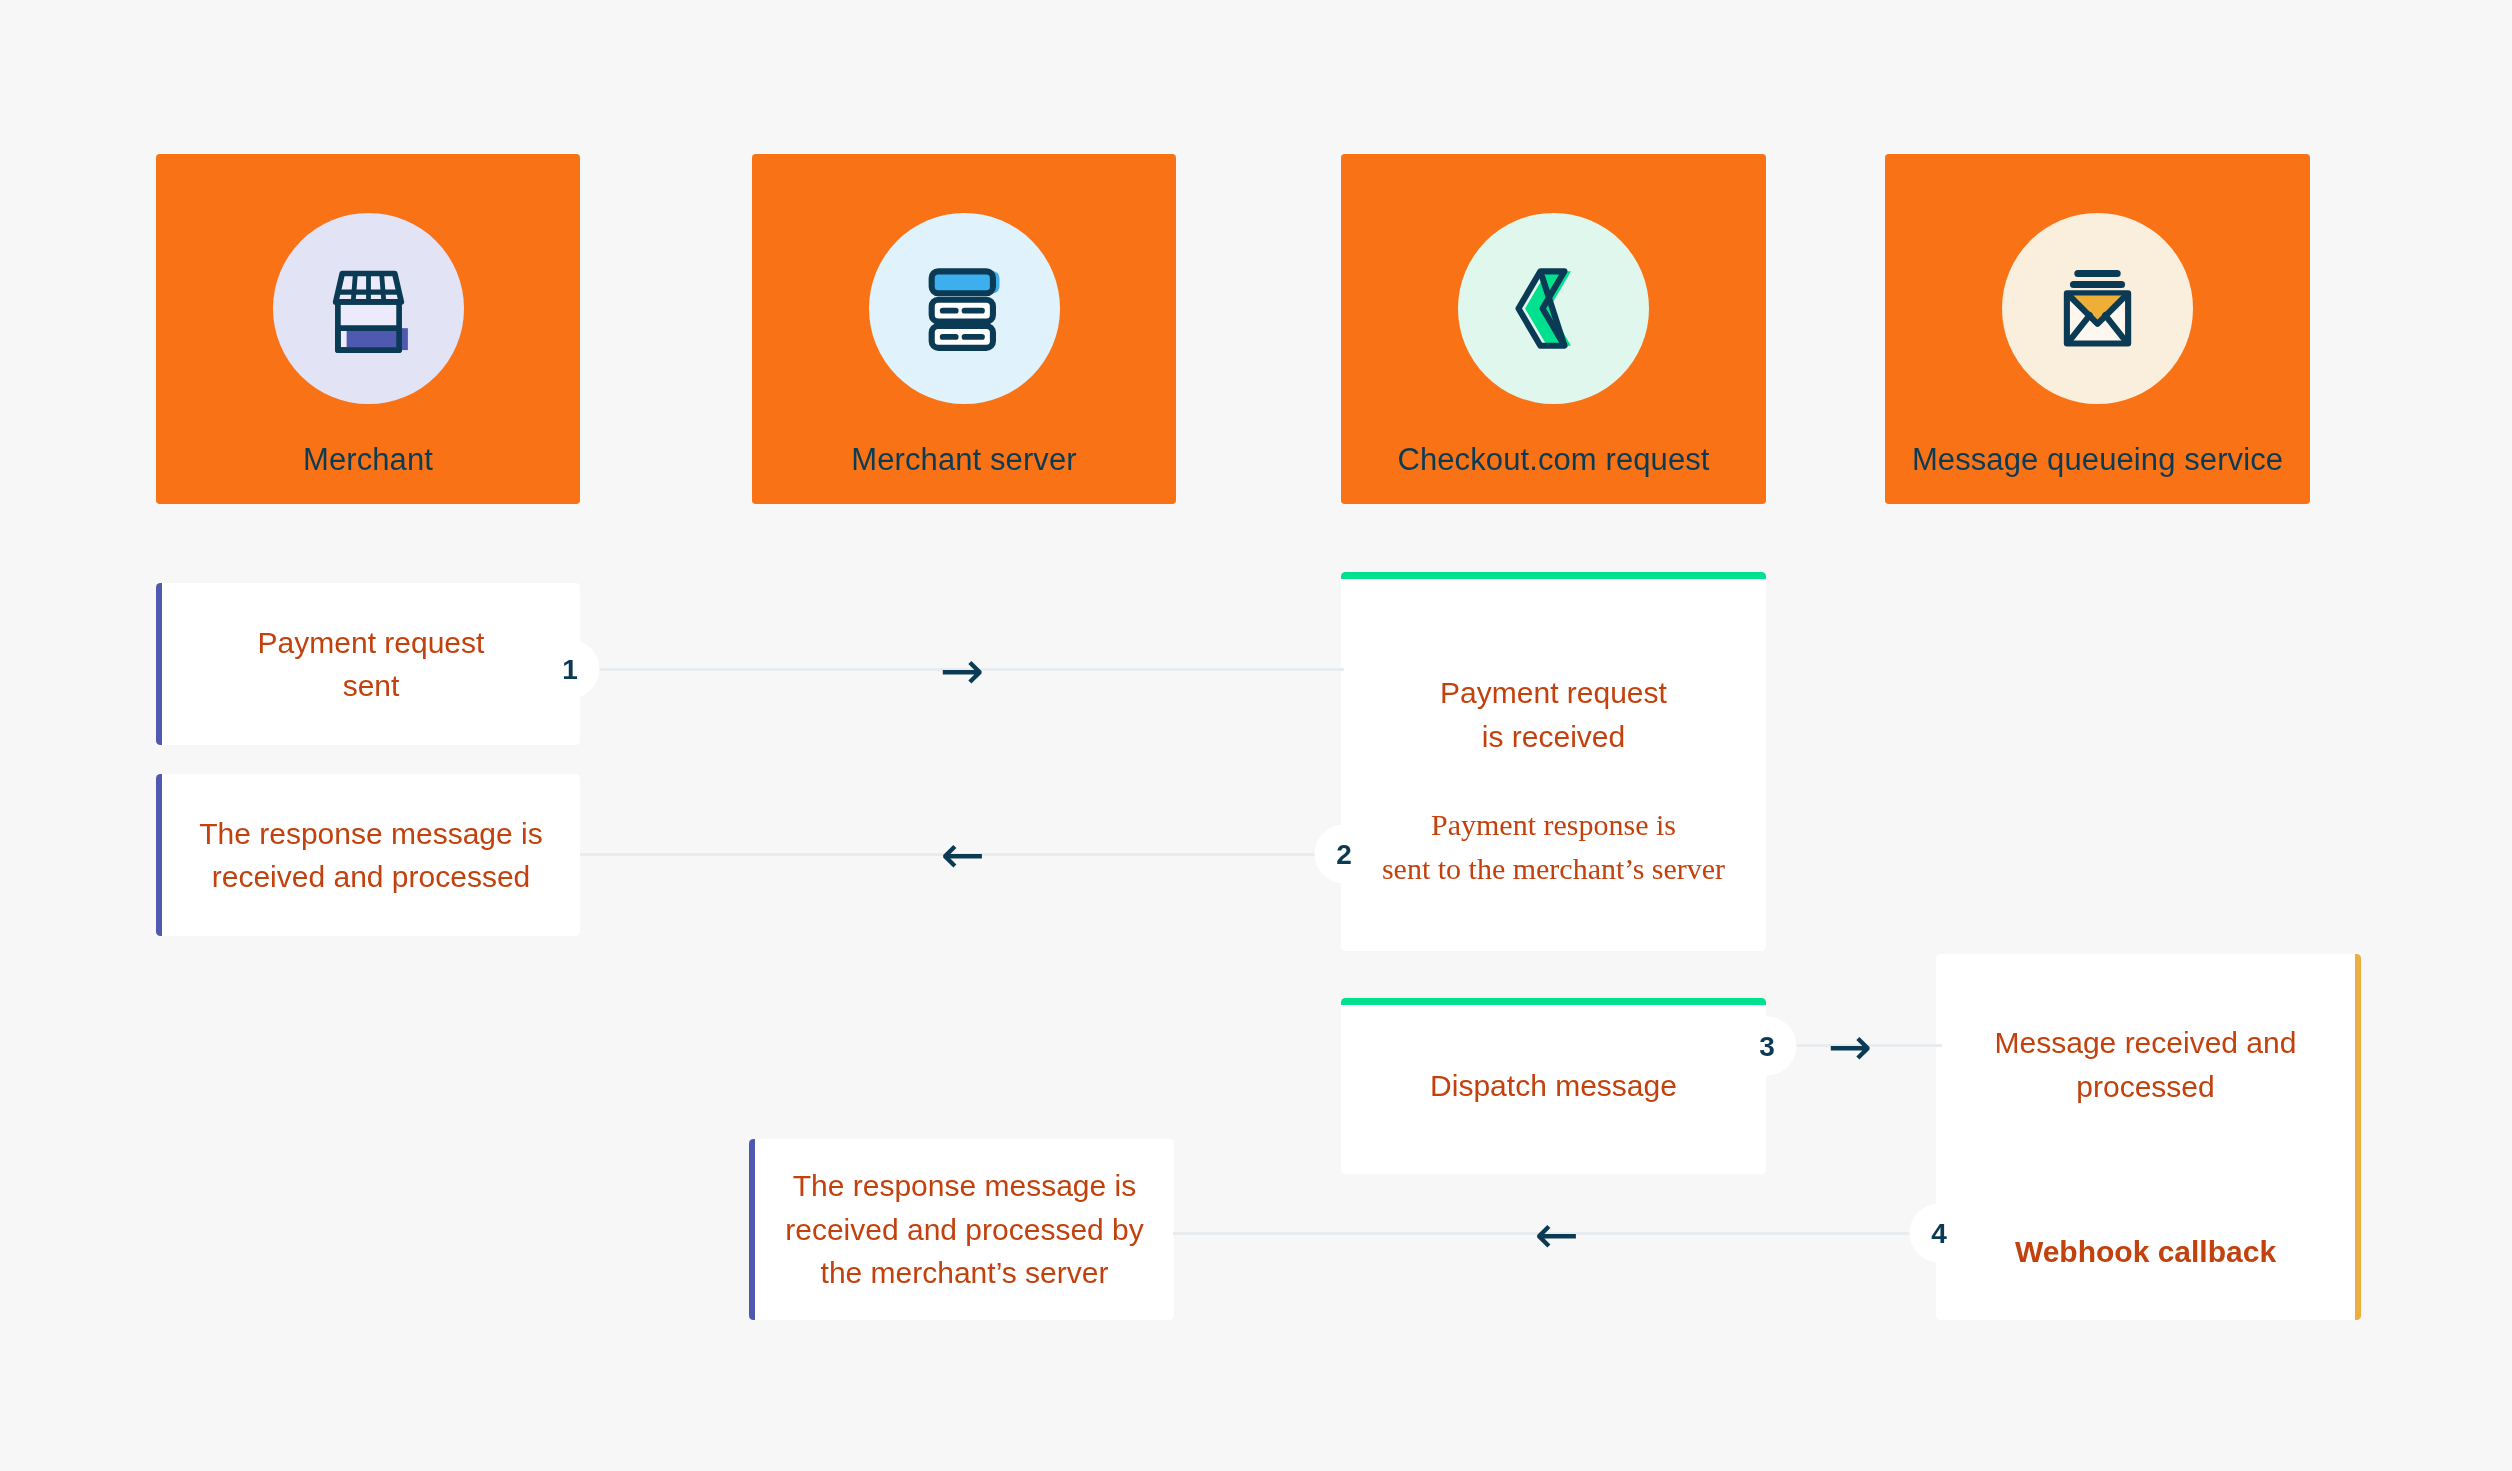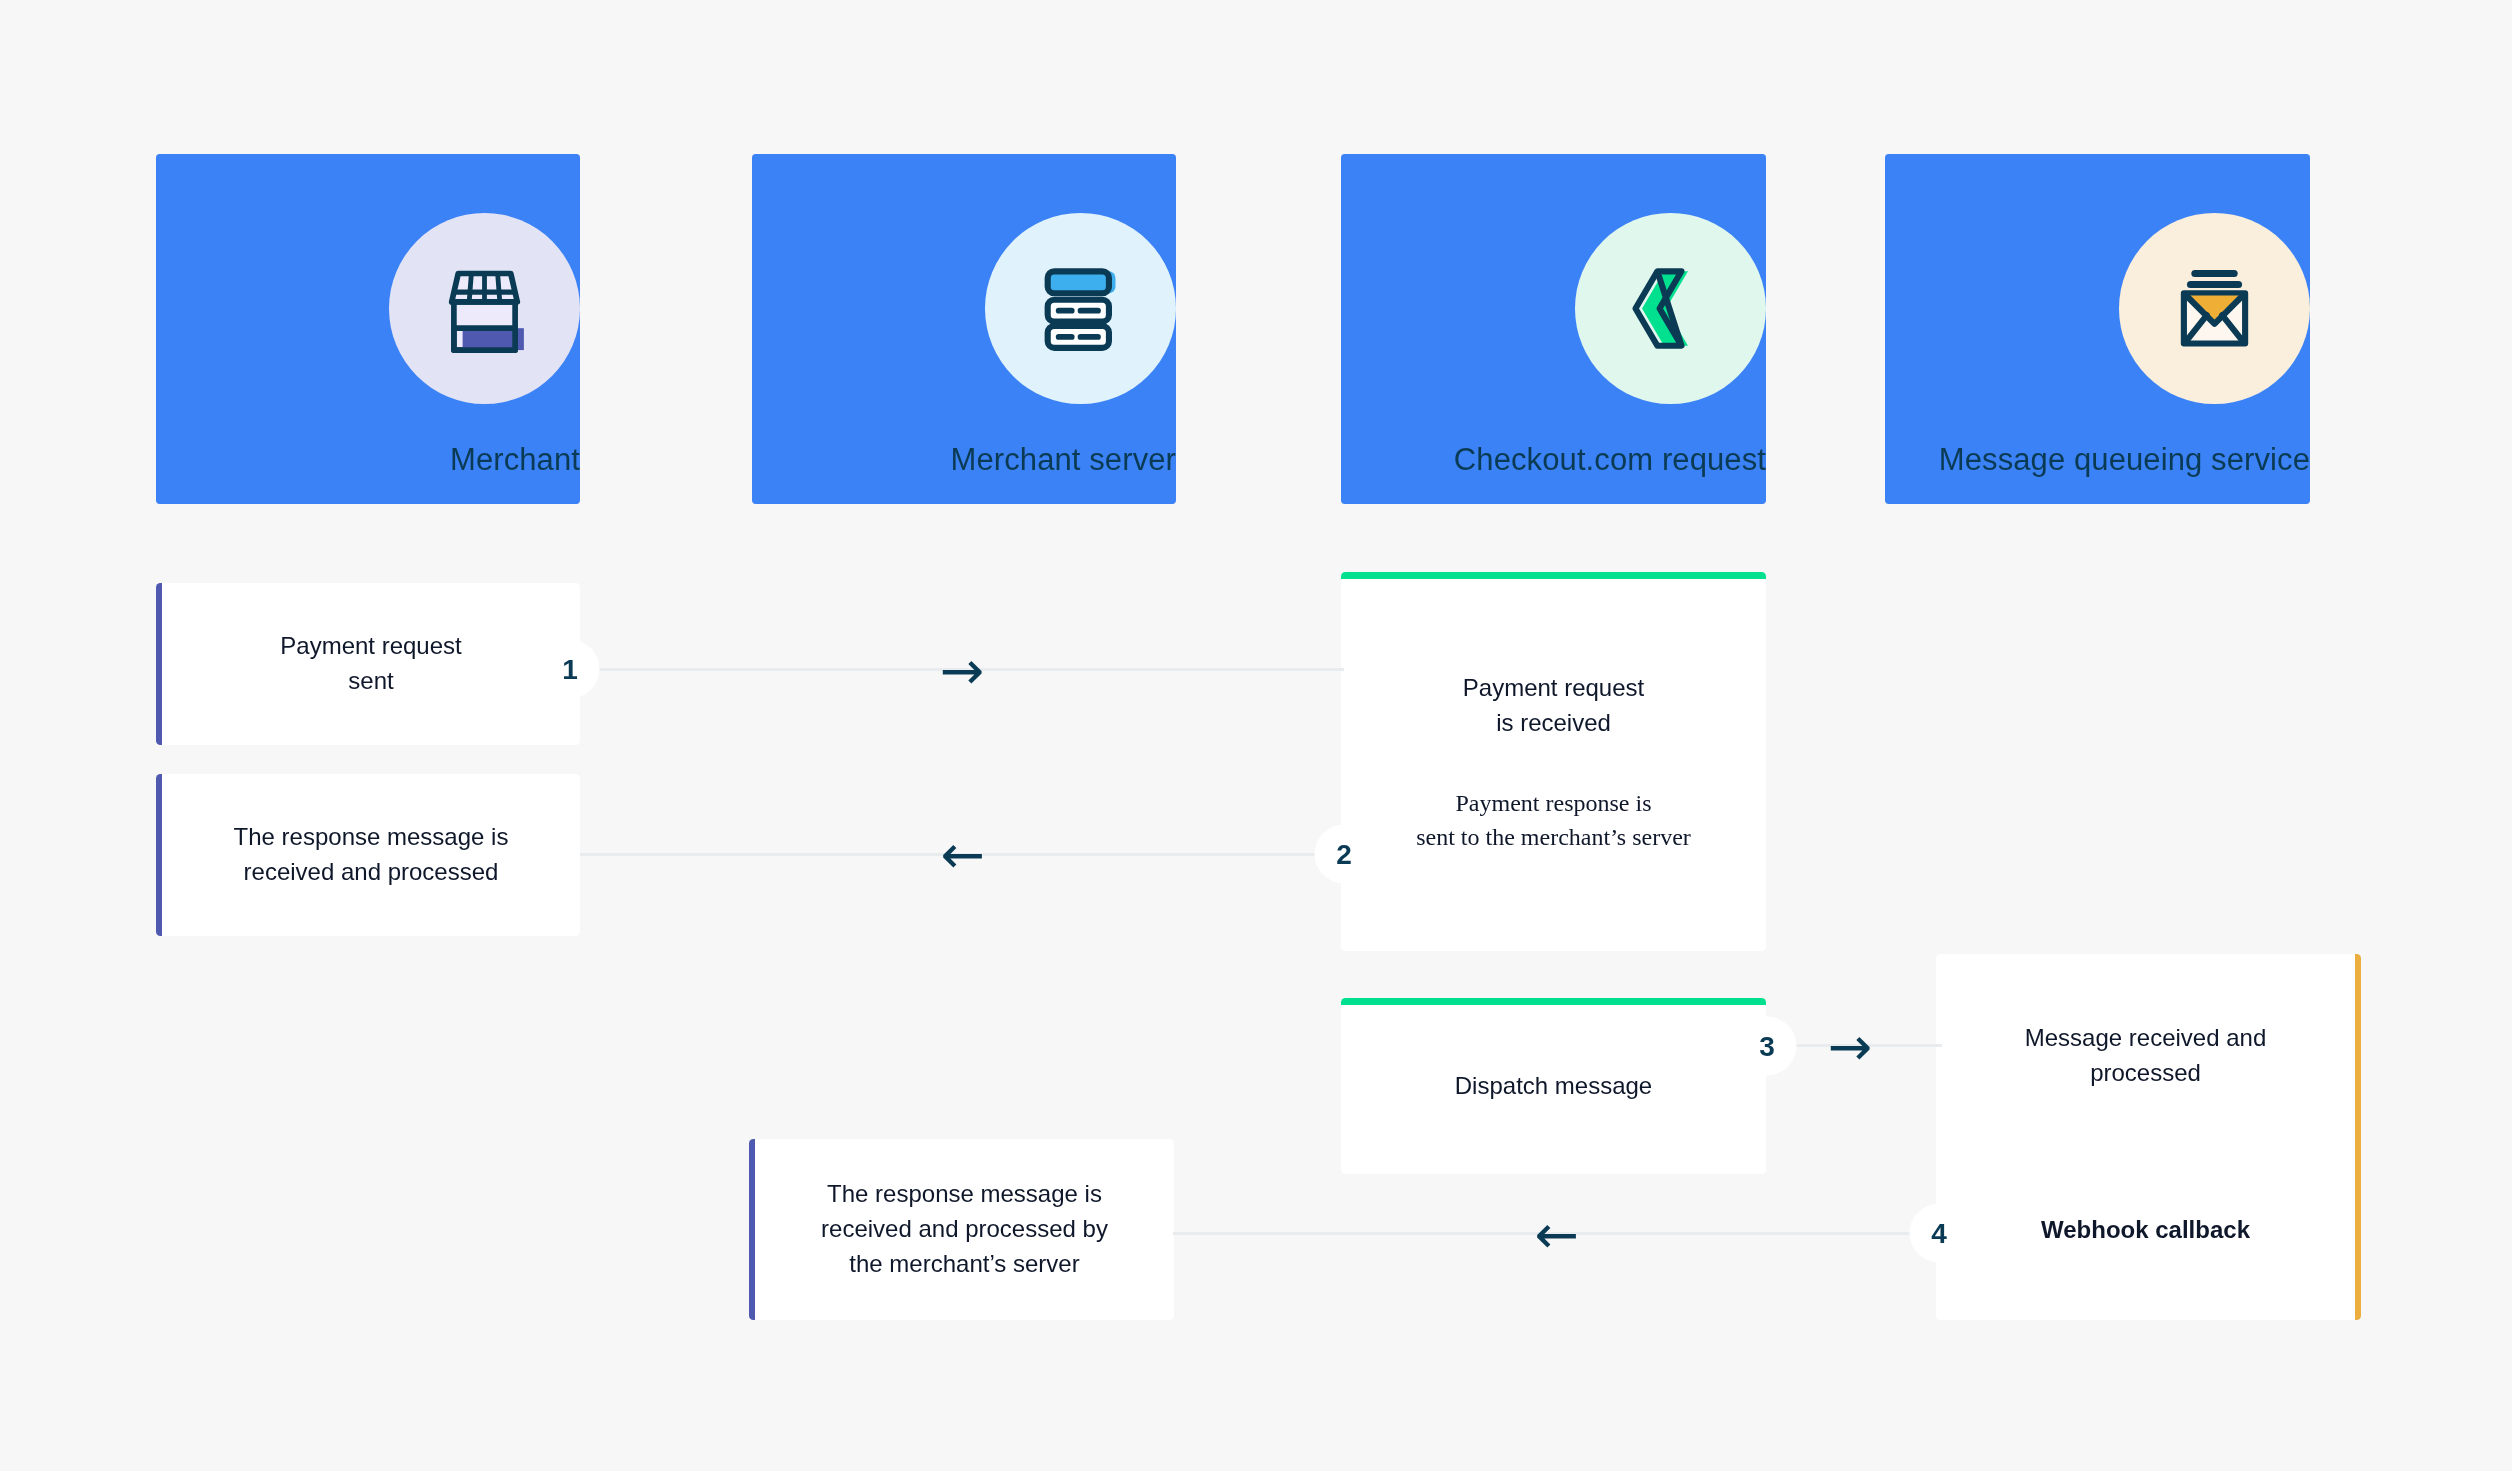--- a/index.html
+++ b/index.html
@@ -7,25 +7,25 @@
     width: 2512px; height: 1472px;
     background: #f7f7f8;
     font-family: "Liberation Sans", sans-serif;
     overflow: hidden;
   }
   #stage { position: relative; width: 2512px; height: 1472px; }
 
   
   .actor-card {
     position: absolute;
-    background: #3b82f6;
+    background: #f97316;
     border-radius: 3.7px;
     display: flex;
     flex-direction: column;
-    align-items: flex-end;
+    align-items: center;
     justify-content: flex-start;
   }
   .actor-icon-wrap {
     width: 191px; height: 191px;
     border-radius: 50%;
     margin-top: 59px;
     display: flex; align-items: center; justify-content: center;
   }
   .actor-label {
     margin-top: 38px;
@@ -39,23 +39,23 @@
   .step-card {
     position: absolute;
     background: #ffffff;
     border-radius: 4.3px;
     display: flex;
     align-items: center;
     justify-content: center;
     text-align: center;
   }
   .step-card .txt {
-    font-size: 24px;
+    font-size: 30px;
     line-height: 1.45;
-    color: #0f172a;
+    color: #c2410c;
     padding: 0 27px;
   }
   .accent-left  { border-left: 6.8px solid var(--accent); }
   .accent-right { border-right: 6.8px solid var(--accent); }
   .accent-top::before {
     content: "";
     position: absolute;
     left: 0; right: 0; top: 0;
     height: 6.8px;
     background: var(--accent);

